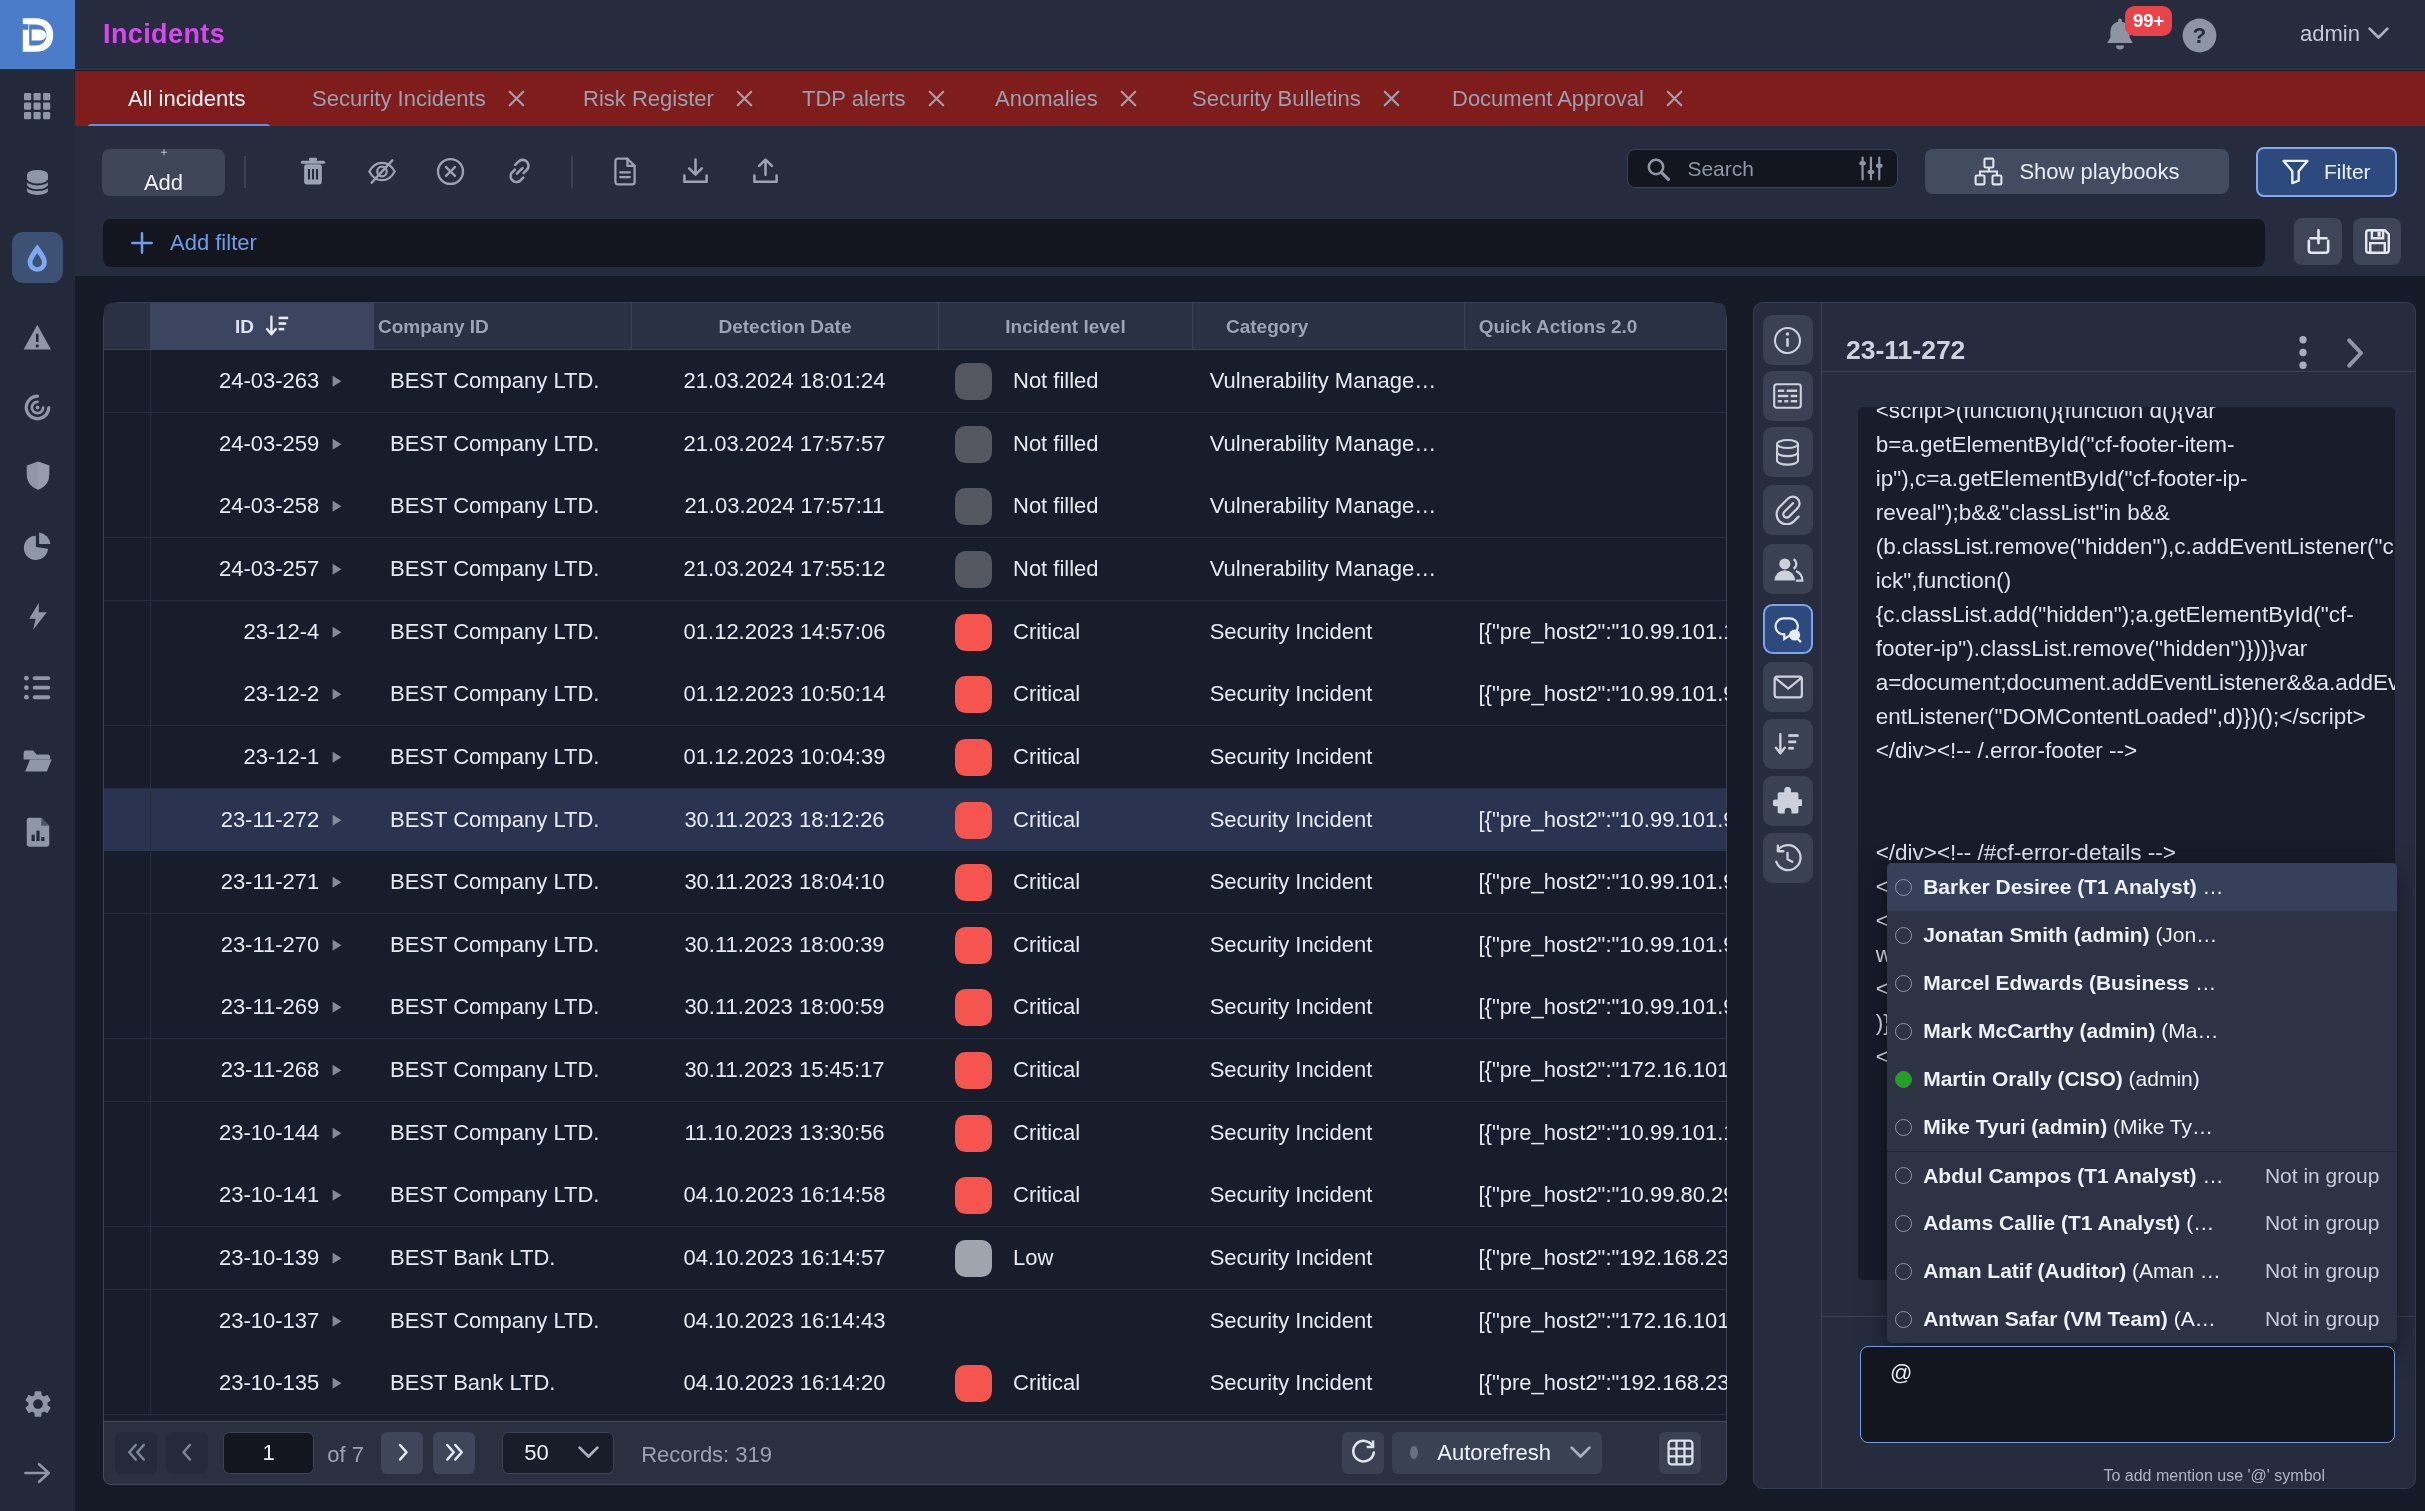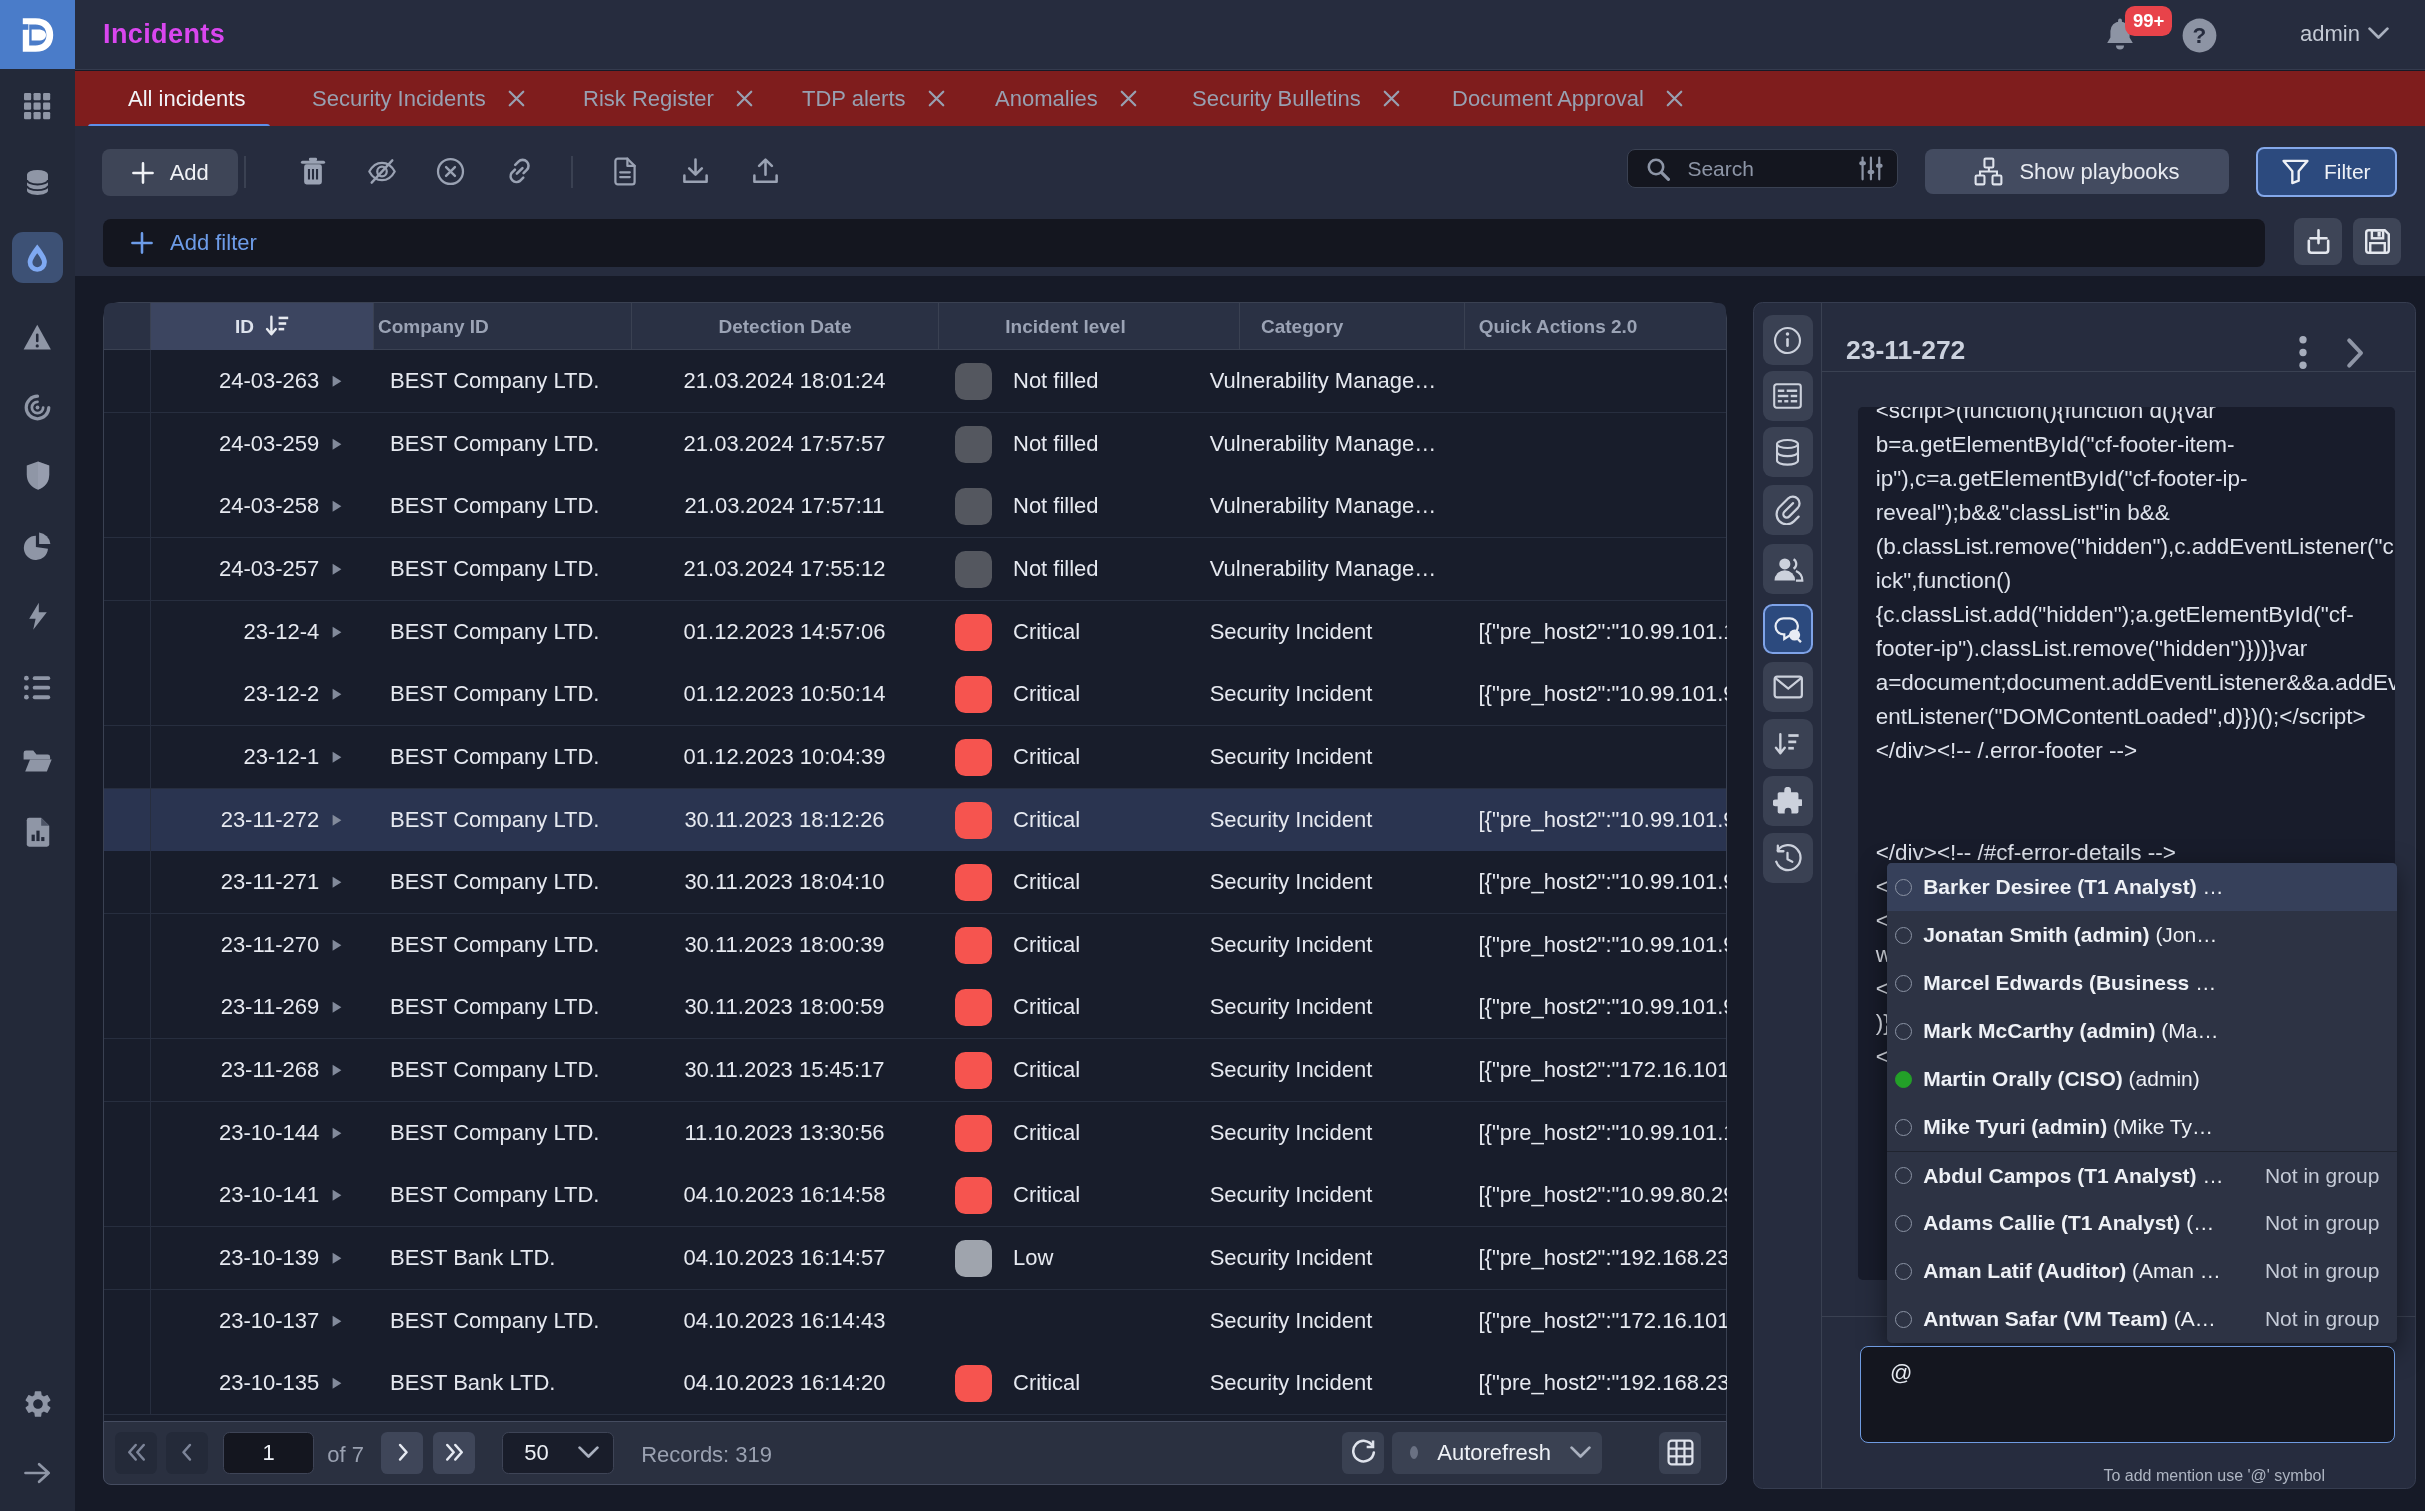--- a/index.html
+++ b/index.html
@@ -11,21 +11,21 @@
 .sic { left:0; width:75px; height:51px; display:flex; align-items:center; justify-content:center; }
 #header { left:75px; top:0; width:2350px; height:70px; background:#262c3e; border-bottom:1.6px solid #343b4e; }
 #htitle { left:103px; top:19px; font-size:27px; font-weight:bold; color:#d946ef; letter-spacing:0.4px; }
 #tabs { left:75px; top:71px; width:2350px; height:55px; background:#7f1d1d; }
 .tab { position:absolute; top:0; height:55px; display:flex; align-items:center; gap:21px; font-size:22px; color:#98a0b1; }
 .x { display:flex; align-items:center; }
 #tabline { left:88px; top:124px; width:182px; height:6.4px; border-radius:3.2px; background:#5f8fe8; }
 #toolbar { left:75px; top:126px; width:2350px; height:92px; background:#262c3e; }
 #addfilterrow { left:75px; top:218px; width:2350px; height:58px; background:#262c3e; }
 .btn { position:absolute; border-radius:8px; background:#3e4557; display:flex; align-items:center; justify-content:center; }
-#addbtn { left:102px; top:149px; width:136px; height:47px; gap:14.5px; font-size:22px; color:#f0f2f6; }
+#addbtn { left:102px; top:149px; width:123px; height:47px; gap:14.5px; font-size:22px; color:#f0f2f6;flex-direction:column; }
 .tsep { position:absolute; top:30px; width:1.6px; height:32px; background:#3a4152; }
 .ticon { position:absolute; top:23px; width:45px; height:45px; display:flex; align-items:center; justify-content:center; }
 #search { left:1627px; top:149px; width:271px; height:39px; background:#14161f; border:1.6px solid #3a4152; border-radius:8px; display:flex; align-items:center; padding:0 14.5px 0 17.7px; }
 #search span { color:#8d95a6; font-size:21px; margin-left:17.7px; }
 #search .sl { margin-left:auto; display:flex; }
 #playbooks { left:1925px; top:149px; width:304px; height:45px; gap:16px; font-size:22px; color:#e8ebf1; background:#434b60; }
 #filterbtn { left:2256px; top:147px; width:141px; height:50px; background:#2c4a7e; border:2.4px solid #84a8ea; border-radius:8px; display:flex; align-items:center; justify-content:center; gap:14.5px; font-size:21px; color:#eef1f6; }
 #addfilter { left:103px; top:219px; width:2162px; height:48px; background:#14161f; border-radius:8px; display:flex; align-items:center; gap:16px; padding-left:27px; font-size:22px; color:#6d9ce8; }
 #tablebox { left:103px; top:302px; width:1624px; height:1182px; background:#181d2b; border:0.8px solid #3a4152; border-radius:16px; }
 #thead { position:absolute; left:0; top:0; width:1622px; height:47px; background:#2a3144; border-bottom:0.8px solid #3a4152; border-radius:7.2px 7.2px 0 0; }
@@ -337,21 +337,21 @@
         <svg width="24" height="22.5" viewBox="0 0 30 28" fill="none">
           <path d="M8 2 V23 M2.5 17.5 L8 24 L13.5 17.5" stroke="#e7eaf0" stroke-width="3.0" stroke-linecap="round" stroke-linejoin="round"></path>
           <rect x="17" y="2" width="12" height="3.2" fill="#e7eaf0"></rect>
           <rect x="17" y="9" width="9.5" height="3.2" fill="#e7eaf0"></rect>
           <rect x="17" y="16" width="7" height="3.2" fill="#e7eaf0"></rect>
         </svg>
       </div>
 <div class="th" style="left:269px;width:258px;padding-left:4px;border-left:0.8px solid #3a4152;">Company ID</div>
 <div class="th" style="left:527px;width:307px;justify-content:center;border-left:0.8px solid #3a4152;">Detection Date</div>
 <div class="th" style="left:834px;width:254px;justify-content:center;border-left:0.8px solid #3a4152;">Incident level</div>
-<div class="th" style="left:1135px;width:272px;padding-left:21px;border-left:0.8px solid #3a4152;">Category</div>
+<div class="th" style="left:1088px;width:272px;padding-left:33px;border-left:0.8px solid #3a4152;">Category</div>
 <div class="th" style="left:1360px;width:230px;padding-left:13.7px;border-left:0.8px solid #3a4152;">Quick Actions 2.0</div>
     </div>
 <div id="rows">
       <div class="row" style="top:0px">
 <div class="cell cid">
           <span>24-03-263</span>
           <svg style="margin-left:11.2px" width="12" height="14.5" viewBox="0 0 15 18">
             <path d="M2 2 L13 9 L2 16 Z" fill="#828a9b"></path>
           </svg>
         </div>

